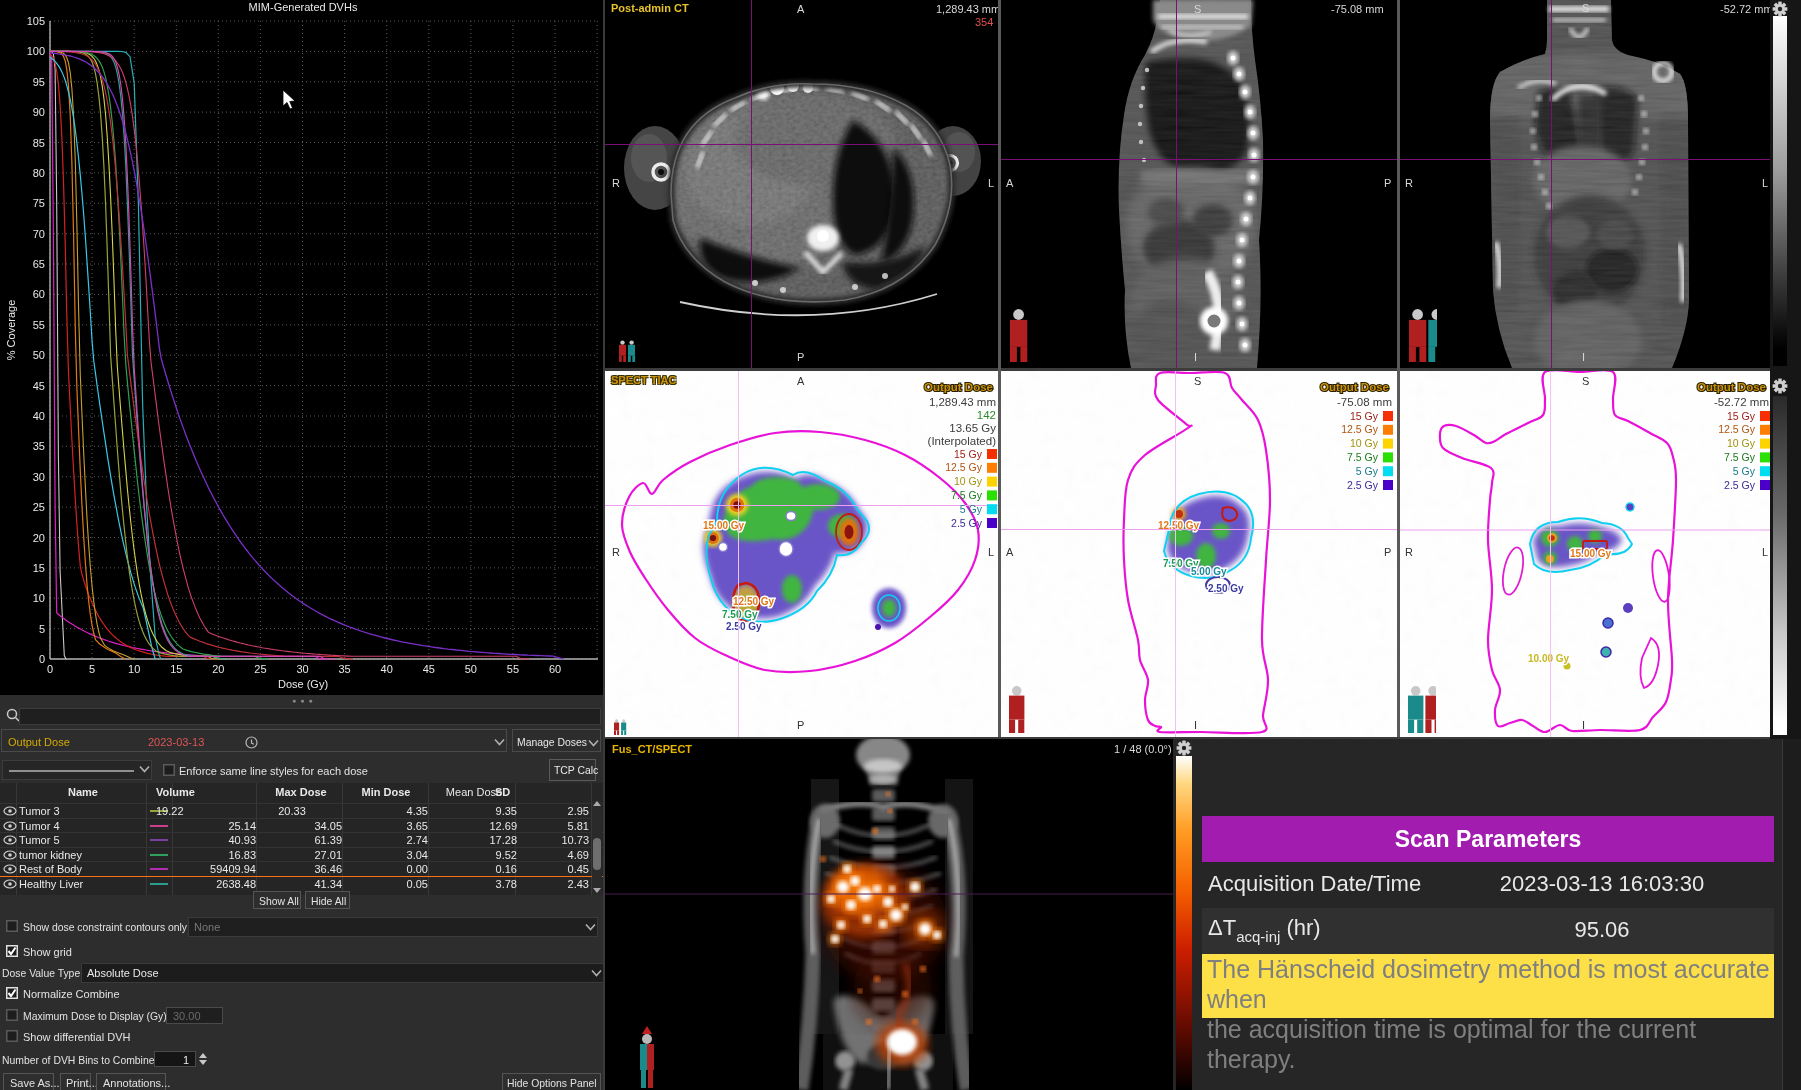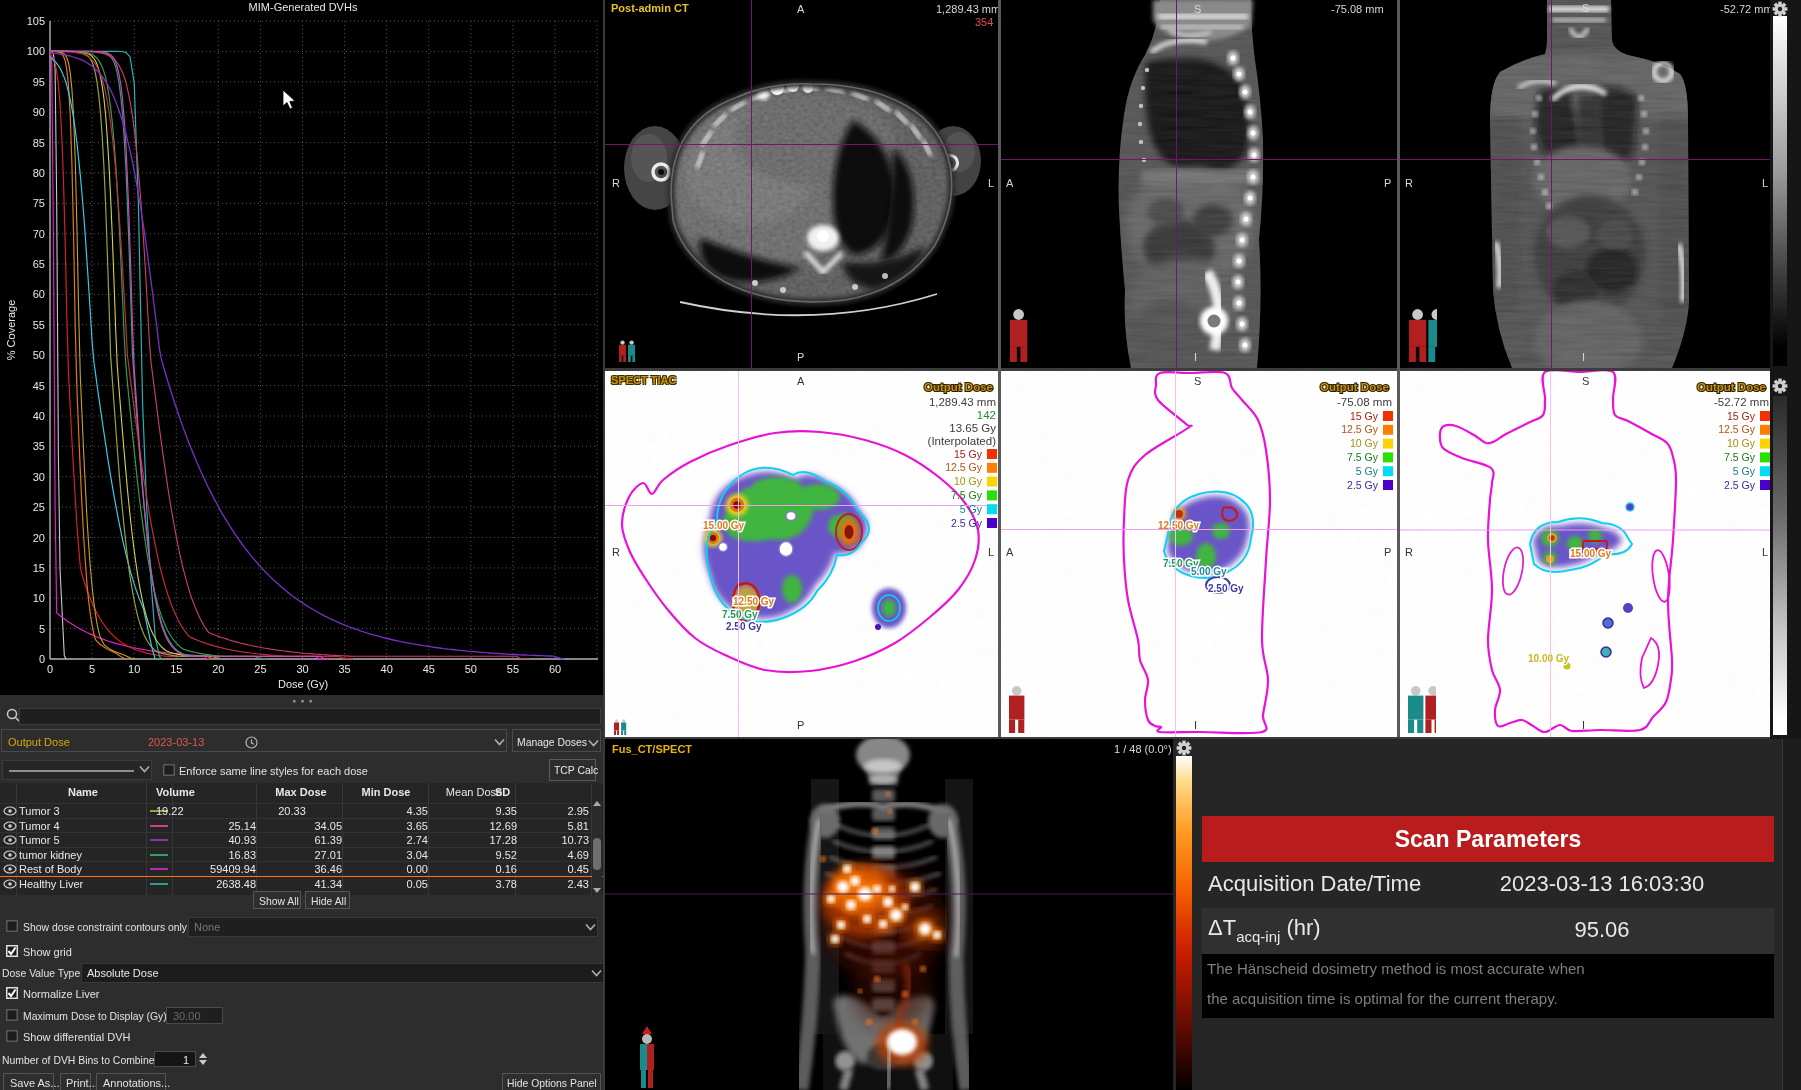--- a/index.html
+++ b/index.html
@@ -287,21 +287,21 @@
     <div style="position:absolute;left:2px;top:273px;font-size:10.4px;color:#e2e2e2;white-space:nowrap">Dose Value Type:</div>
     <div style="position:absolute;left:81px;top:268px;width:524px;height:20px;background:#1c1c1c;border:1px solid #3a3a3a;box-sizing:border-box"></div>
     <div style="position:absolute;left:87px;top:272px;font-size:11px;color:#e8e8e8;font-weight:normal;white-space:nowrap">Absolute Dose</div>
     <svg width="11" height="8" style="position:absolute;left:591px;top:274px">
       <path d="M1,1.5 L5.5,6.5 L10,1.5" fill="none" stroke="#b0b0b0" stroke-width="1.6"></path>
     </svg>
     <svg width="12" height="12" style="position:absolute;left:6px;top:292px">
       <rect x="0.75" y="0.75" width="10.5" height="10.5" fill="#1d1d1d" stroke="#e0e0e0" stroke-width="1.5"></rect>
       <path d="M2.5,6 L5,9 L9.5,2.5" fill="none" stroke="#fff" stroke-width="2"></path>
     </svg>
-    <div style="position:absolute;left:23px;top:293px;font-size:11px;color:#e2e2e2;font-weight:normal;white-space:nowrap">Normalize Liver</div>
+    <div style="position:absolute;left:23px;top:293px;font-size:11px;color:#e2e2e2;font-weight:normal;white-space:nowrap">Normalize Combine</div>
     <svg width="12" height="12" style="position:absolute;left:6px;top:314px">
       <rect x="0.75" y="0.75" width="10.5" height="10.5" fill="#1d1d1d" stroke="#5a5a5a" stroke-width="1.5"></rect>
     </svg>
     <div style="position:absolute;left:23px;top:316px;font-size:10.4px;color:#e2e2e2;white-space:nowrap">Maximum Dose to Display (Gy)</div>
     <div style="position:absolute;left:166px;top:312px;width:57px;height:17px;background:#1f1f1f;border:1px solid #4a4a4a;box-sizing:border-box"></div>
     <div style="position:absolute;left:173px;top:315px;font-size:11px;color:#6a6a6a;font-weight:normal;white-space:nowrap">30.00</div>
     <svg width="12" height="12" style="position:absolute;left:6px;top:335px">
       <rect x="0.75" y="0.75" width="10.5" height="10.5" fill="#1d1d1d" stroke="#5a5a5a" stroke-width="1.5"></rect>
     </svg>
     <div style="position:absolute;left:23px;top:336px;font-size:11px;color:#e2e2e2;font-weight:normal;white-space:nowrap">Show differential DVH</div>
@@ -860,19 +860,19 @@
     <line x1="8.0" y1="8.0" x2="8.0" y2="15.4" stroke="#d0d0d0" stroke-width="3.5"></line>
     <line x1="8.0" y1="8.0" x2="2.8" y2="13.2" stroke="#d0d0d0" stroke-width="3.5"></line>
     <line x1="8.0" y1="8.0" x2="0.6" y2="8.0" stroke="#d0d0d0" stroke-width="3.5"></line>
     <line x1="8.0" y1="8.0" x2="2.8" y2="2.8" stroke="#d0d0d0" stroke-width="3.5"></line>
     <line x1="8.0" y1="8.0" x2="8.0" y2="0.6" stroke="#d0d0d0" stroke-width="3.5"></line>
     <line x1="8.0" y1="8.0" x2="13.2" y2="2.8" stroke="#d0d0d0" stroke-width="3.5"></line>
     <circle cx="8.0" cy="8.0" r="4.8" fill="#d0d0d0"></circle>
     <circle cx="8.0" cy="8.0" r="2.2" fill="#222"></circle>
   </svg>
 <div style="position:absolute;left:1782px;top:739px;width:19px;height:351px;background:#1d1d1d;border-left:1px solid #3a3a3a"></div>
-<div style="position:absolute;left:1202px;top:816px;width:572px;height:46px;background:#b91c1c;color:#fff;font-size:23px;font-weight:bold;text-align:center;line-height:46px">Scan Parameters</div>
+<div style="position:absolute;left:1202px;top:816px;width:572px;height:46px;background:#a21caf;color:#fff;font-size:23px;font-weight:bold;text-align:center;line-height:46px">Scan Parameters</div>
 <div style="position:absolute;left:1202px;top:862px;width:572px;height:46px;background:#262626"></div>
 <div style="position:absolute;left:1208px;top:871px;font-size:22px;color:#e8e8e8">Acquisition Date/Time</div>
 <div style="position:absolute;left:1430px;top:871px;width:344px;text-align:center;font-size:22px;color:#e8e8e8">2023-03-13 16:03:30</div>
 <div style="position:absolute;left:1202px;top:908px;width:572px;height:46px;background:#303030"></div>
 <div style="position:absolute;left:1208px;top:915px;font-size:22px;color:#e8e8e8">ΔT<span style="font-size:15px;vertical-align:-7px">acq-inj</span> (hr)</div>
 <div style="position:absolute;left:1430px;top:917px;width:344px;text-align:center;font-size:22px;color:#e8e8e8">95.06</div>
-<div style="position:absolute;left:1202px;top:954px;width:572px;height:64px;background:#000000;color:#7f7f7f;font-size:15px;line-height:30px;padding-left:5px;box-sizing:border-box">The Hänscheid dosimetry method is most accurate when<br>the acquisition time is optimal for the current therapy.</div>
+<div style="position:absolute;left:1202px;top:954px;width:572px;height:64px;background:#fde047;color:#7f7f7f;font-size:25px;line-height:30px;padding-left:5px;box-sizing:border-box">The Hänscheid dosimetry method is most accurate when<br>the acquisition time is optimal for the current therapy.</div>
 </body></html>

